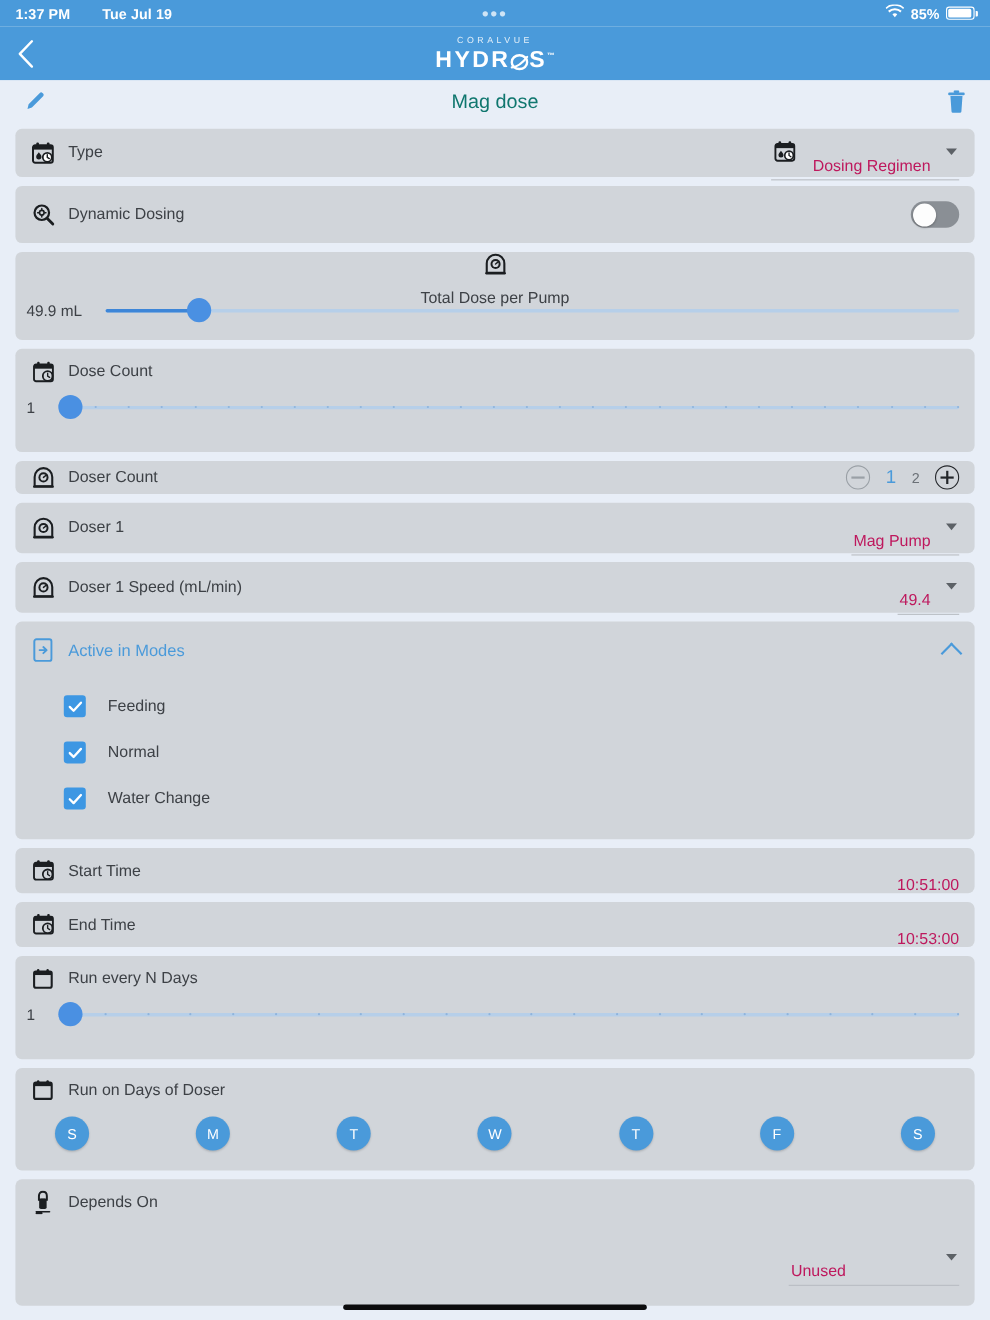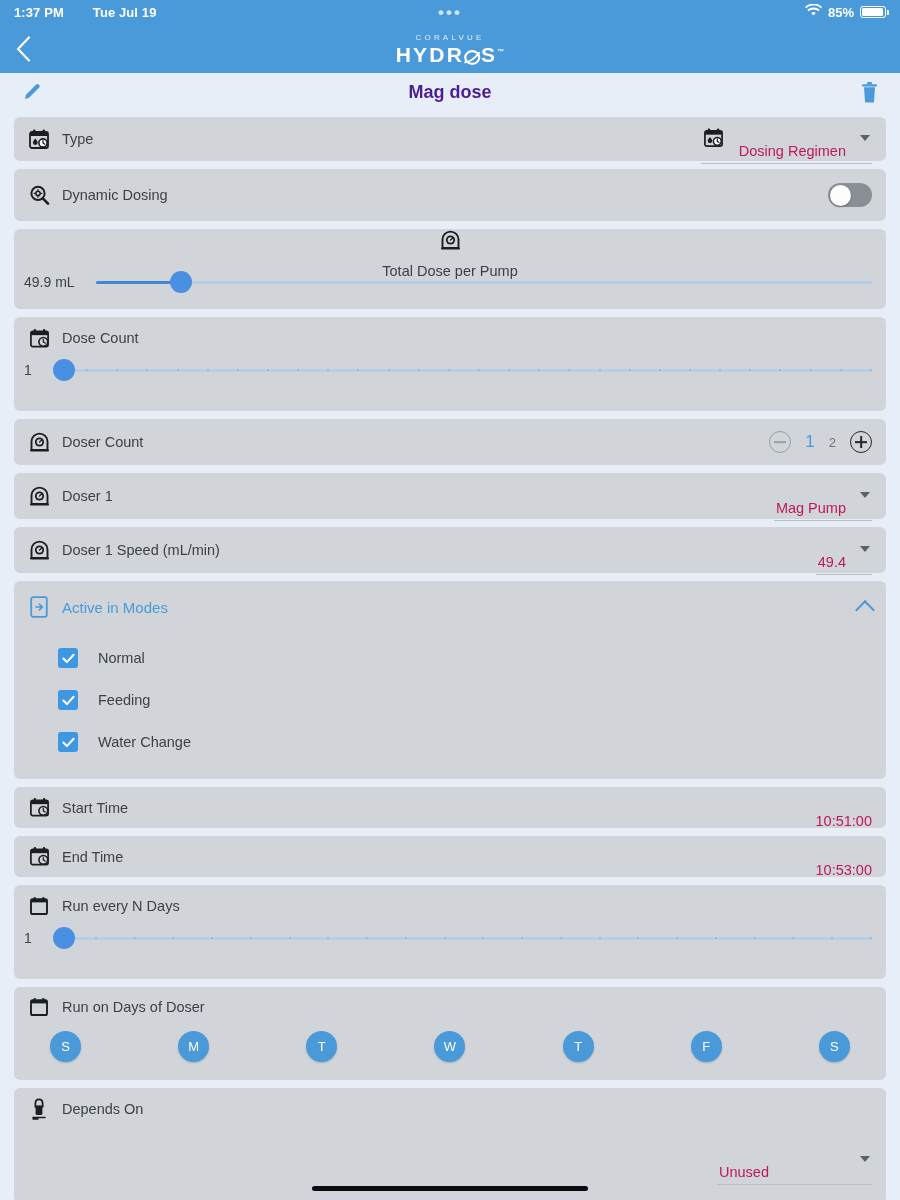--- a/index.html
+++ b/index.html
@@ -54,21 +54,21 @@
   }
   .logo .main .tm { font-size: 7px; vertical-align: super; letter-spacing: 0; }
 
   
   .titlebar {
     height: 38px; background: #e8eef7; display: flex; align-items: center;
     position: relative; padding: 0 22px;
   }
   .titlebar .title {
     position: absolute; left: 50%; transform: translateX(-50%);
-    color: #4c1d95; font-size: 18px; font-weight: 700;
+    color: #0f766e; font-size: 18px; font-weight: 400;
   }
   .icon-btn { cursor: pointer; display: flex; align-items: center; }
   .titlebar .trash { margin-left: auto; }
 
   
   .wrap { padding: 6px 14px; }
   .card {
     background: #d1d5da; border-radius: 6px; margin-bottom: 8px;
     position: relative;
   }
@@ -352,21 +352,21 @@
               <i></i>
               <i></i>
               <i></i>
             </span>
           <span class="thumb" style="left:1%"></span>
         </span>
       </div>
     </div>
 
     <div class="card">
-      <div class="row-head" style="height:46px;">
+      <div class="row-head" style="height:30px;">
         <span class="ico">
           <svg width="21" height="21" viewBox="0 0 21 21">
             <path d="M2.5 18V9.6a8 8 0 0 1 16 0V18z" fill="none" stroke="#1b1e21" stroke-width="1.9"></path>
             <rect x="1" y="17.4" width="19" height="2.1" rx="1" fill="#1b1e21"></rect>
             <circle cx="10.5" cy="10" r="4.6" fill="#1b1e21"></circle>
             <circle cx="10.5" cy="10" r="2.8" fill="#d1d5da"></circle>
             <path d="M10.5 10l3-2.4" stroke="#1b1e21" stroke-width="1.3" stroke-linecap="round"></path>
           </svg>
         </span>
         <span class="row-label">Doser Count</span>
@@ -436,29 +436,29 @@
           <span class="chev-up"></span>
         </span>
       </div>
       <div class="chk-list">
         <div class="chk-item">
           <span class="chk">
             <svg width="13" height="11" viewBox="0 0 13 11">
                 <path d="M1.4 5.6l3.5 3.5L11.6 1.8" fill="none" stroke="#fff" stroke-width="2.1" stroke-linecap="round" stroke-linejoin="round"></path>
               </svg>
           </span>
-          <span class="chk-label">Normal</span>
+          <span class="chk-label">Feeding</span>
         </div>
         <div class="chk-item">
           <span class="chk">
             <svg width="13" height="11" viewBox="0 0 13 11">
                 <path d="M1.4 5.6l3.5 3.5L11.6 1.8" fill="none" stroke="#fff" stroke-width="2.1" stroke-linecap="round" stroke-linejoin="round"></path>
               </svg>
           </span>
-          <span class="chk-label">Feeding</span>
+          <span class="chk-label">Normal</span>
         </div>
         <div class="chk-item">
           <span class="chk">
             <svg width="13" height="11" viewBox="0 0 13 11">
                 <path d="M1.4 5.6l3.5 3.5L11.6 1.8" fill="none" stroke="#fff" stroke-width="2.1" stroke-linecap="round" stroke-linejoin="round"></path>
               </svg>
           </span>
           <span class="chk-label">Water Change</span>
         </div>
       </div>

